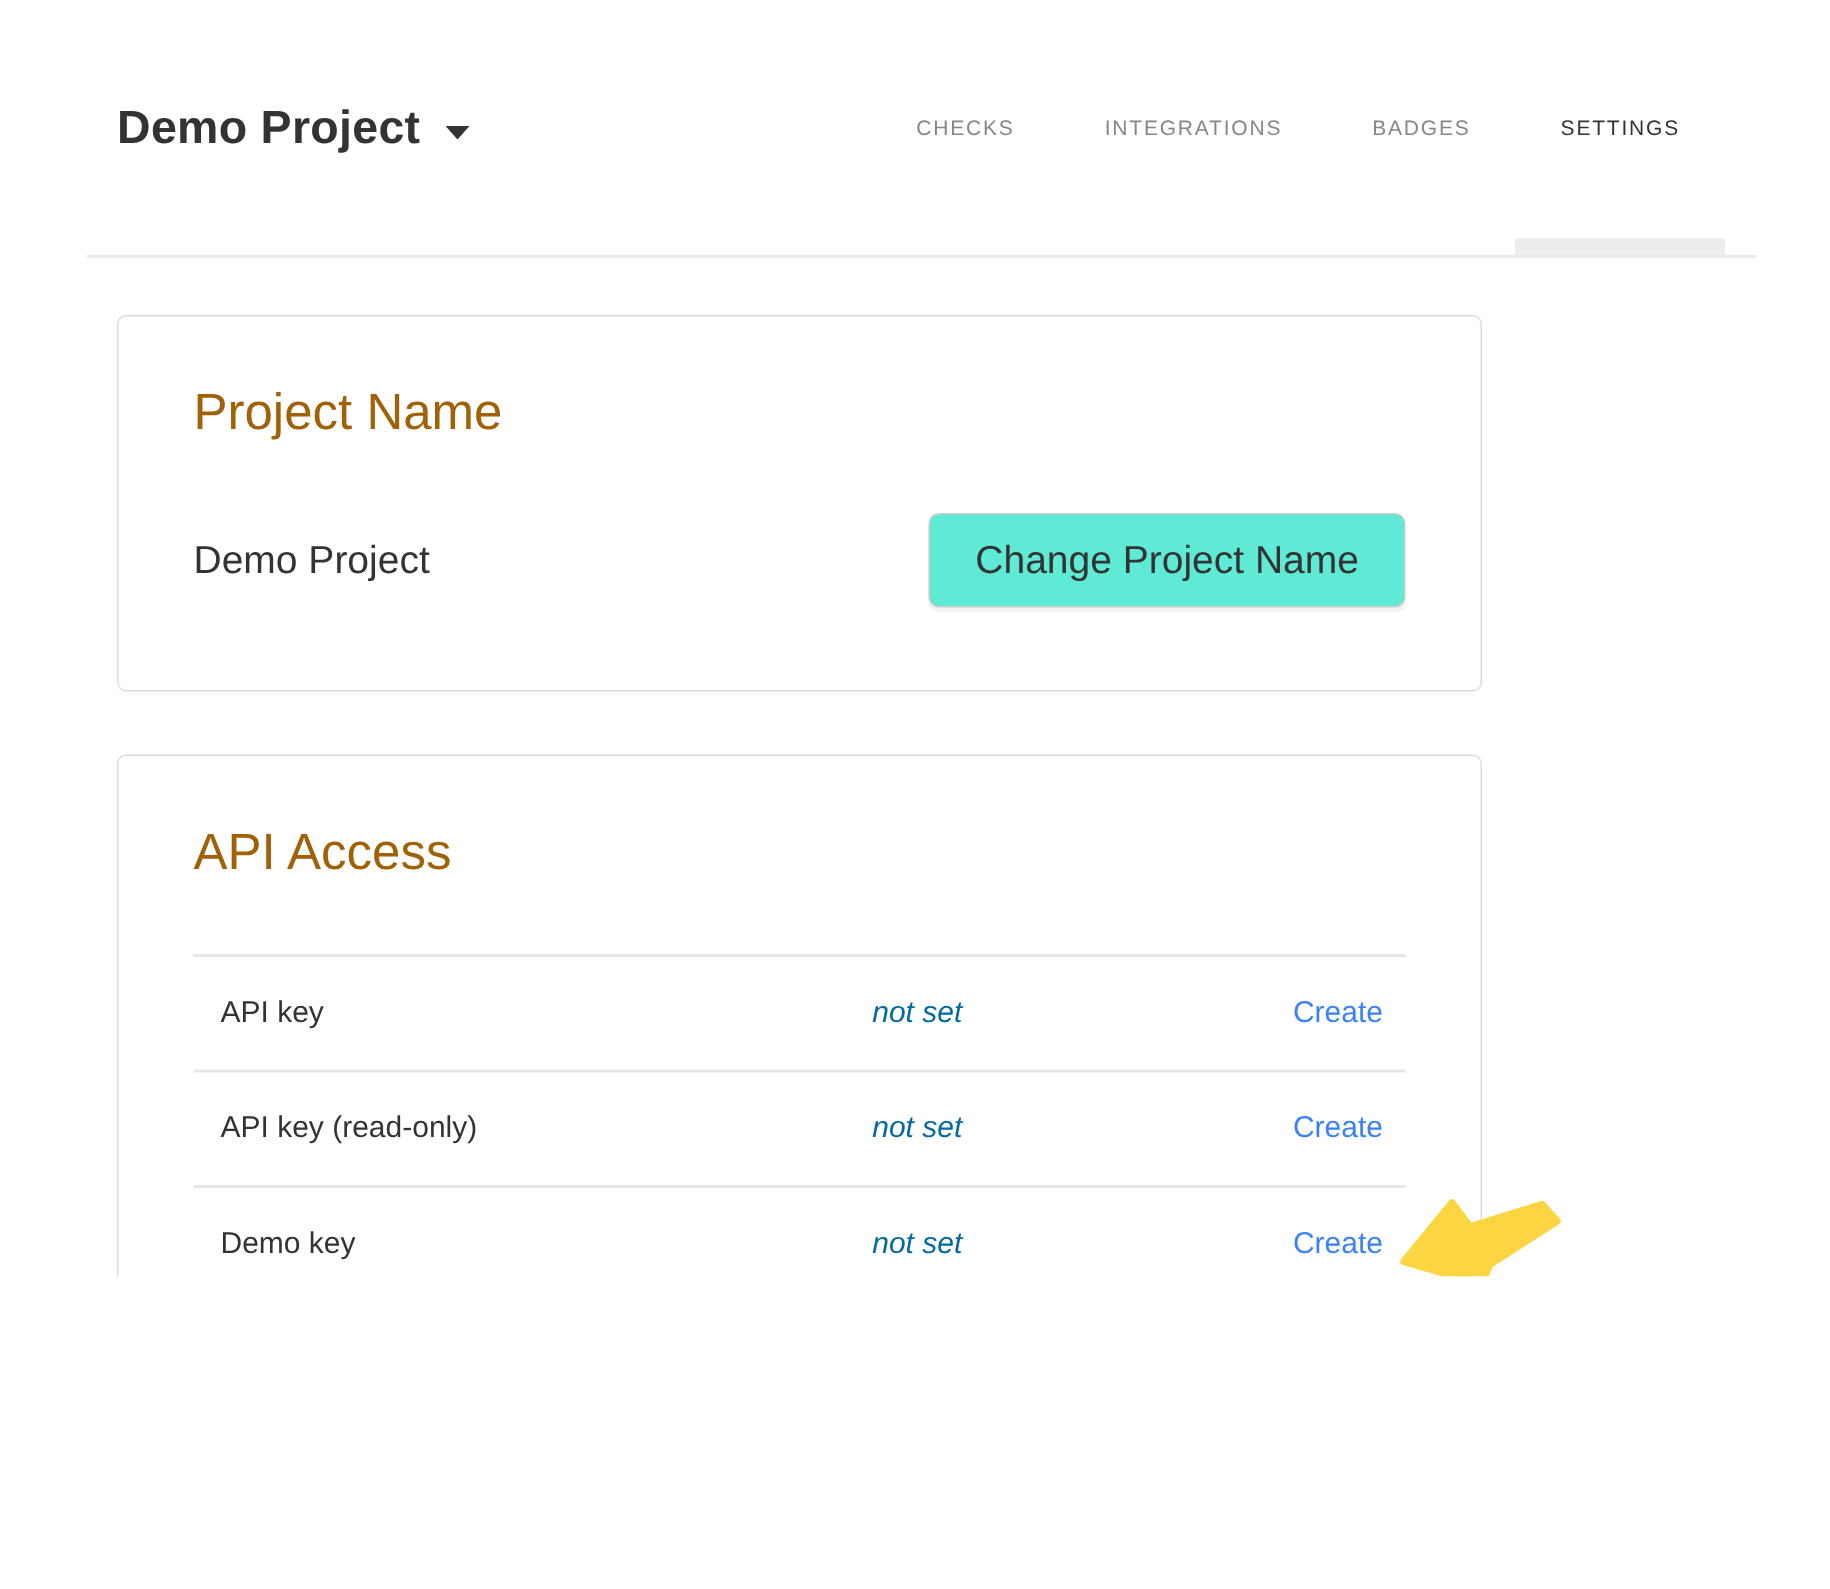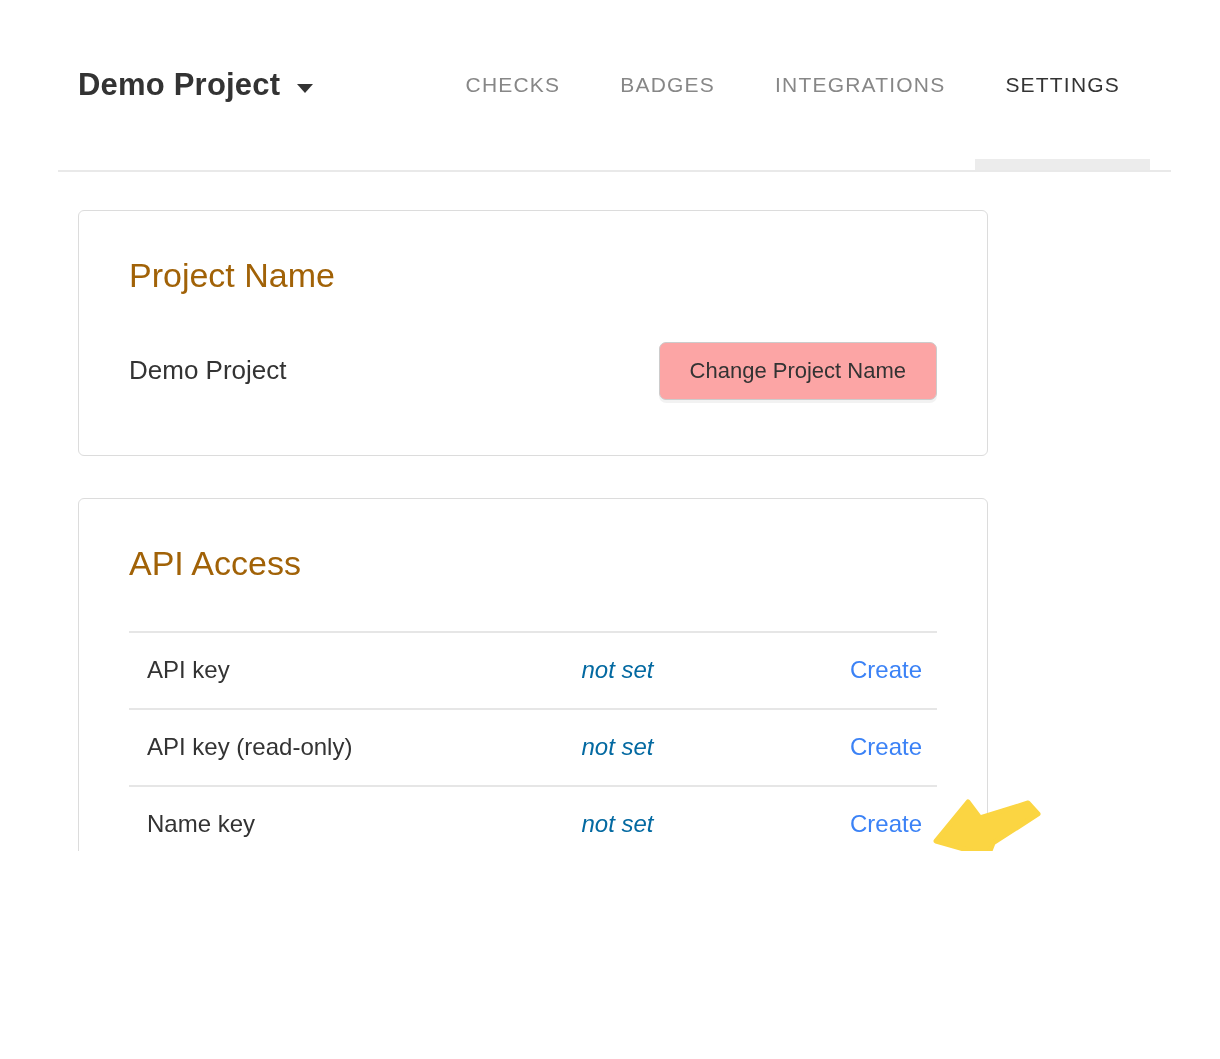--- a/index.html
+++ b/index.html
@@ -52,21 +52,21 @@
     margin-left: auto;
     margin-right: 21px;
     display: flex;
     align-items: stretch;
   }
   .nav-tab {
     position: relative;
     display: flex;
     align-items: center;
     padding: 0 30px;
-    font-size: 21px;
+    font-size: 14px;
     letter-spacing: 1.2px;
     color: #878787;
     cursor: pointer;
     text-decoration: none;
   }
   .nav-tab.active { color: #333333; text-align: center; }
   .nav-tab.active .tab-indicator {
     position: absolute;
     left: 0;
     right: 0;
@@ -96,38 +96,38 @@
   
   .name-row {
     margin-top: 46px;
     display: flex;
     justify-content: space-between;
     align-items: center;
   }
   .current-name { font-size: 26px; color: #333333; }
   .change-btn {
     font-family: "Liberation Sans", sans-serif;
-    font-size: 22px;
-    color: #333333;
-    background: #fca5a5;
+    font-size: 26px;
+    color: #333333;
+    background: #5eead4;
     border: 1px solid #cccccc;
     border-radius: 7px;
     padding: 15px 30px;
     box-shadow: 0 3px 0 rgba(0,0,0,0.05);
     cursor: pointer;
   }
   
   .api-card { padding-bottom: 90px; }
   .api-table { margin-top: 47px; }
   .api-row {
     display: flex;
     align-items: center;
     height: 75px;
     border-bottom: 2px solid #e6e6e6;
-    font-size: 24px;
+    font-size: 20px;
   }
   .api-row:first-child { border-top: 2px solid #e6e6e6; }
   .api-row:last-child { border-bottom: none; }
   .api-label {
     width: 56%;
     box-sizing: border-box;
     padding-left: 18px;
     color: #333333;
   }
   .api-value {
@@ -164,24 +164,24 @@
     <div class="header">
       <div class="project-selector">
         <span class="title">Demo Project</span>
         <span class="caret"></span>
       </div>
       <div class="nav">
         <a class="nav-tab">
           <span>CHECKS</span>
         </a>
         <a class="nav-tab">
+          <span>INTEGRATIONS</span>
+        </a>
+        <a class="nav-tab">
           <span>BADGES</span>
-        </a>
-        <a class="nav-tab">
-          <span>INTEGRATIONS</span>
         </a>
         <a class="nav-tab active">
           <span>SETTINGS</span>
           <span class="tab-indicator"></span>
         </a>
       </div>
     </div>
 
     <div class="main">
 
@@ -203,21 +203,21 @@
             <span class="api-action"><a>Create</a></span>
           </div>
 
           <div class="api-row">
             <span class="api-label">API key (read-only)</span>
             <span class="api-value">not set</span>
             <span class="api-action"><a>Create</a></span>
           </div>
 
           <div class="api-row">
-            <span class="api-label">Name key</span>
+            <span class="api-label">Demo key</span>
             <span class="api-value">not set</span>
             <span class="api-action"><a>Create</a></span>
           </div>
 
         </div>
       </div>
 
     </div>
   </div>
 

